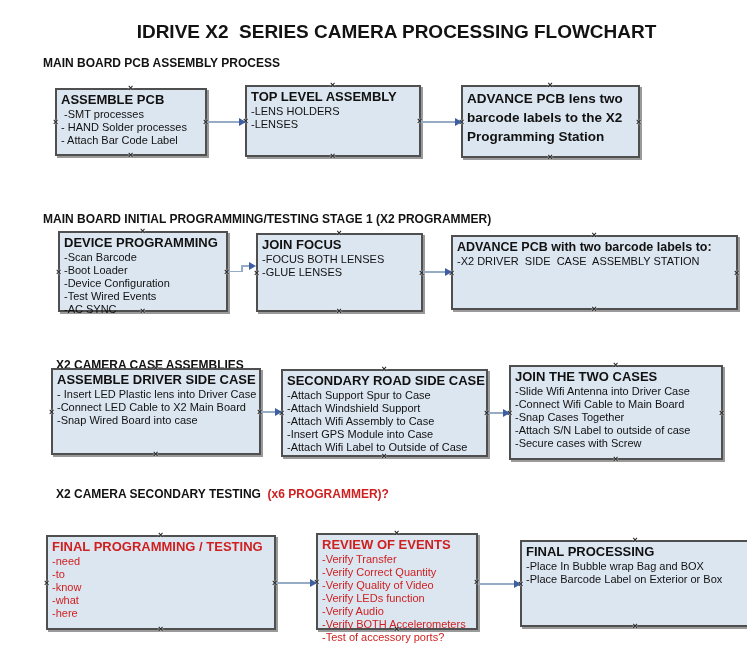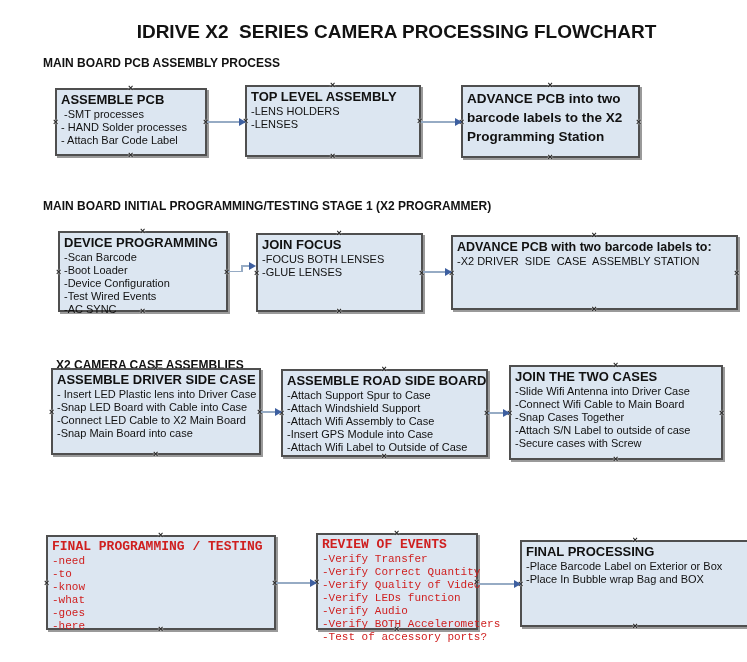--- a/index.html
+++ b/index.html
@@ -14,21 +14,21 @@
   .sec-h{position:absolute;font-size:12px;font-weight:bold;white-space:pre;color:#121212;}
   .red{color:#cf1f1f;}
   .fc-box{
     position:absolute;background:#dce6f1;border:2px solid #4f4f4f;
     box-shadow:2px 2px 0 #9a9a9a;padding:2px 4px;box-sizing:border-box;
   }
   .bh{font-size:13px;font-weight:bold;line-height:16px;white-space:pre;}
   .bi{font-size:11px;line-height:13px;white-space:pre;}
   #box-c .bh{white-space:normal;font-size:13.5px;line-height:19px;}
   #box-f .bh{font-size:12.5px;}
-  .red-box .bh,.red-box .bi{color:#cf1f1f;font-family:Liberation Mono, monospace;}
+  .red-box .bh,.red-box .bi{color:#cf1f1f;}
   .conn{position:absolute;height:8px;}
   .cl{position:absolute;top:3px;height:1.5px;background:#96abc4;left:0;right:5px;}
   .ah{
     position:absolute;right:0;top:0;width:0;height:0;
     border-top:4px solid transparent;border-bottom:4px solid transparent;
     border-left:7px solid #3d5fa0;
   }
   .vseg{position:absolute;width:1.5px;background:#96abc4;}
   .hx{
     position:absolute;font-size:9px;line-height:8px;width:6px;height:8px;
@@ -37,24 +37,25 @@
 </style>
 </head>
 <body>
 
 <div class="canvas">
 
   <div class="title">IDRIVE X2  SERIES CAMERA PROCESSING FLOWCHART</div>
 
   <div class="sec-h" style="left:20px;top:56px"><span>MAIN BOARD PCB ASSEMBLY PROCESS</span></div>
 
-  <div class="sec-h" style="left:20px;top:199px"><span>MAIN BOARD INITIAL PROGRAMMING/TESTING STAGE 1 (X2 PROGRAMMER)</span></div>
+  <div class="sec-h" style="left:20px;top:212px"><span>MAIN BOARD INITIAL PROGRAMMING/TESTING STAGE 1 (X2 PROGRAMMER)</span></div>
 
   <div class="sec-h" style="left:33px;top:358px"><span>X2 CAMERA CASE ASSEMBLIES</span></div>
 
+  <div class="sec-h" style="left:33px;top:487px"><span>X2 CAMERA SECONDARY TESTING </span><span class="red"> (x6 PROGRAMMER)?</span></div>
 
   <div class="fc-box" id="box-a" style="left:32px;top:88px;width:152px;height:68px">
     <div class="bh">ASSEMBLE PCB</div>
     <div class="bi"> -SMT processes</div>
     <div class="bi">- HAND Solder processes</div>
     <div class="bi">- Attach Bar Code Label</div>
   <span class="hx" style="left: calc(50% - 3px); top: -6px;">×</span>
       <span class="hx" style="left: calc(50% - 3px); bottom: -5px;">×</span>
       <span class="hx" style="left: -4px; top: calc(50% - 4px);">×</span>
       <span class="hx" style="right: -4px; top: calc(50% - 4px);">×</span>
@@ -64,21 +65,21 @@
     <div class="bh">TOP LEVEL ASSEMBLY</div>
     <div class="bi">-LENS HOLDERS</div>
     <div class="bi">-LENSES</div>
   <span class="hx" style="left: calc(50% - 3px); top: -6px;">×</span>
       <span class="hx" style="left: calc(50% - 3px); bottom: -5px;">×</span>
       <span class="hx" style="left: -4px; top: calc(50% - 4px);">×</span>
       <span class="hx" style="right: -4px; top: calc(50% - 4px);">×</span>
     </div>
 
   <div class="fc-box" id="box-c" style="left:438px;top:85px;width:179px;height:73px">
-    <div class="bh">ADVANCE PCB into two barcode labels to the X2 Programming Station</div>
+    <div class="bh">ADVANCE PCB lens two barcode labels to the X2 Programming Station</div>
   <span class="hx" style="left: calc(50% - 3px); top: -6px;">×</span>
       <span class="hx" style="left: calc(50% - 3px); bottom: -5px;">×</span>
       <span class="hx" style="left: -4px; top: calc(50% - 4px);">×</span>
       <span class="hx" style="right: -4px; top: calc(50% - 4px);">×</span>
     </div>
 
   <div class="fc-box" id="box-d" style="left:35px;top:231px;width:170px;height:81px">
     <div class="bh">DEVICE PROGRAMMING</div>
     <div class="bi">-Scan Barcode</div>
     <div class="bi">-Boot Loader</div>
@@ -106,31 +107,30 @@
     <div class="bi">-X2 DRIVER  SIDE  CASE  ASSEMBLY STATION</div>
   <span class="hx" style="left: calc(50% - 3px); top: -6px;">×</span>
       <span class="hx" style="left: calc(50% - 3px); bottom: -5px;">×</span>
       <span class="hx" style="left: -4px; top: calc(50% - 4px);">×</span>
       <span class="hx" style="right: -4px; top: calc(50% - 4px);">×</span>
     </div>
 
   <div class="fc-box" id="box-g" style="left:28px;top:368px;width:210px;height:87px">
     <div class="bh">ASSEMBLE DRIVER SIDE CASE</div>
     <div class="bi">- Insert LED Plastic lens into Driver Case</div>
-    <div class="bi">-Snap LED Board with Cable into Case</div>
     <div class="bi">-Connect LED Cable to X2 Main Board</div>
-    <div class="bi">-Snap Main Board into case</div>
+    <div class="bi">-Snap Wired Board into case</div>
   <span class="hx" style="left: calc(50% - 3px); top: -6px;">×</span>
       <span class="hx" style="left: calc(50% - 3px); bottom: -5px;">×</span>
       <span class="hx" style="left: -4px; top: calc(50% - 4px);">×</span>
       <span class="hx" style="right: -4px; top: calc(50% - 4px);">×</span>
     </div>
 
   <div class="fc-box" id="box-h" style="left:258px;top:369px;width:207px;height:88px">
-    <div class="bh">ASSEMBLE ROAD SIDE BOARD</div>
+    <div class="bh">SECONDARY ROAD SIDE CASE</div>
     <div class="bi">-Attach Support Spur to Case</div>
     <div class="bi">-Attach Windshield Support</div>
     <div class="bi">-Attach Wifi Assembly to Case</div>
     <div class="bi">-Insert GPS Module into Case</div>
     <div class="bi">-Attach Wifi Label to Outside of Case</div>
   <span class="hx" style="left: calc(50% - 3px); top: -6px;">×</span>
       <span class="hx" style="left: calc(50% - 3px); bottom: -5px;">×</span>
       <span class="hx" style="left: -4px; top: calc(50% - 4px);">×</span>
       <span class="hx" style="right: -4px; top: calc(50% - 4px);">×</span>
     </div>
@@ -147,21 +147,20 @@
       <span class="hx" style="left: -4px; top: calc(50% - 4px);">×</span>
       <span class="hx" style="right: -4px; top: calc(50% - 4px);">×</span>
     </div>
 
   <div class="fc-box red-box" id="box-j" style="left:23px;top:535px;width:230px;height:95px">
     <div class="bh">FINAL PROGRAMMING / TESTING</div>
     <div class="bi">-need</div>
     <div class="bi">-to</div>
     <div class="bi">-know</div>
     <div class="bi">-what</div>
-    <div class="bi">-goes</div>
     <div class="bi">-here</div>
   <span class="hx" style="left: calc(50% - 3px); top: -6px;">×</span>
       <span class="hx" style="left: calc(50% - 3px); bottom: -5px;">×</span>
       <span class="hx" style="left: -4px; top: calc(50% - 4px);">×</span>
       <span class="hx" style="right: -4px; top: calc(50% - 4px);">×</span>
     </div>
 
   <div class="fc-box red-box" id="box-k" style="left:293px;top:533px;width:162px;height:97px">
     <div class="bh">REVIEW OF EVENTS</div>
     <div class="bi">-Verify Transfer</div>
@@ -172,22 +171,22 @@
     <div class="bi">-Verify BOTH Accelerometers</div>
     <div class="bi">-Test of accessory ports?</div>
   <span class="hx" style="left: calc(50% - 3px); top: -6px;">×</span>
       <span class="hx" style="left: calc(50% - 3px); bottom: -5px;">×</span>
       <span class="hx" style="left: -4px; top: calc(50% - 4px);">×</span>
       <span class="hx" style="right: -4px; top: calc(50% - 4px);">×</span>
     </div>
 
   <div class="fc-box" id="box-l" style="left:497px;top:540px;width:231px;height:87px">
     <div class="bh">FINAL PROCESSING</div>
+    <div class="bi">-Place In Bubble wrap Bag and BOX</div>
     <div class="bi">-Place Barcode Label on Exterior or Box</div>
-    <div class="bi">-Place In Bubble wrap Bag and BOX</div>
   <span class="hx" style="left: calc(50% - 3px); top: -6px;">×</span>
       <span class="hx" style="left: calc(50% - 3px); bottom: -5px;">×</span>
       <span class="hx" style="left: -4px; top: calc(50% - 4px);">×</span>
       <span class="hx" style="right: -4px; top: calc(50% - 4px);">×</span>
     </div>
 
   <div class="conn" style="left:184px;top:118px;width:39px">
     <span class="cl"></span>
     <span class="ah"></span>
   </div>

